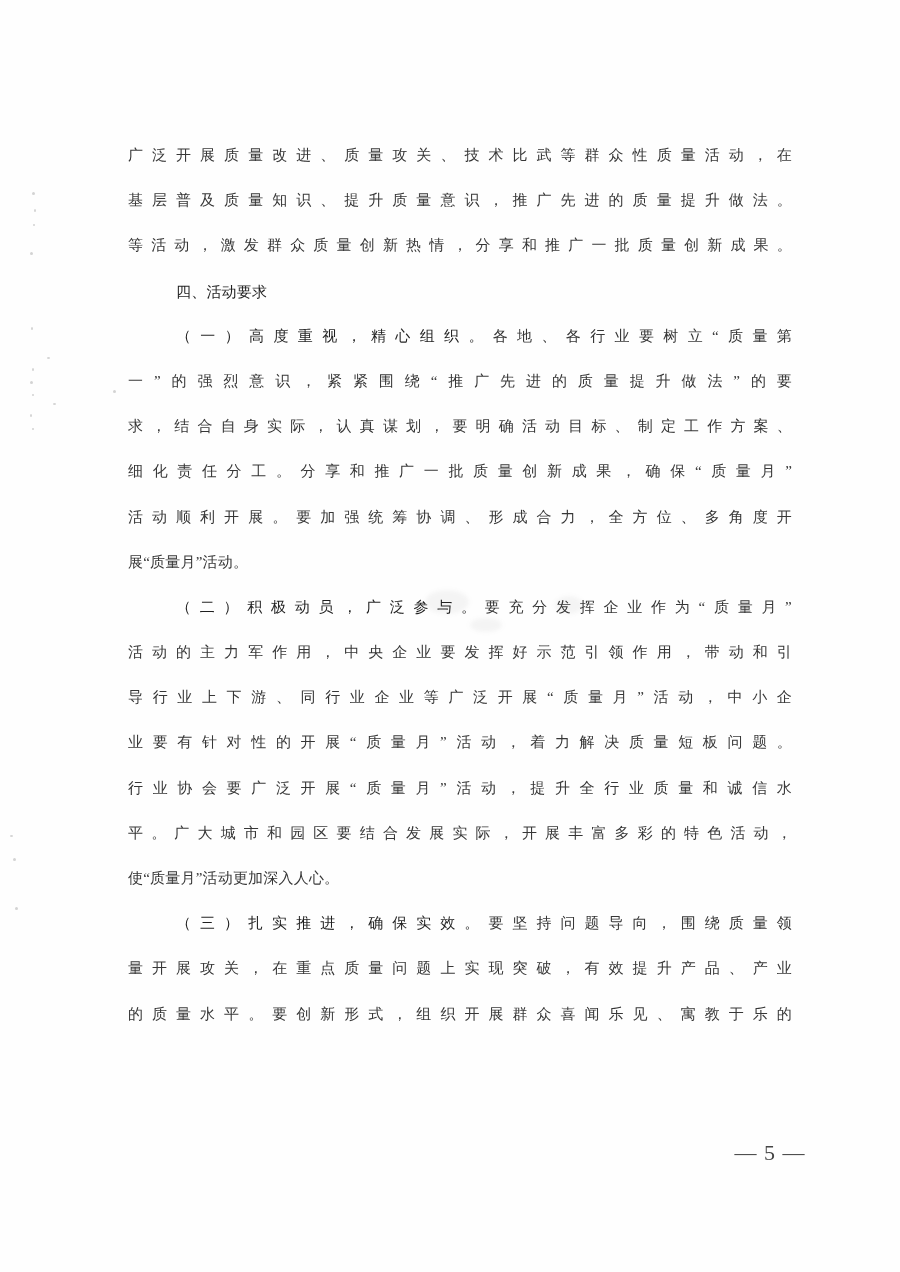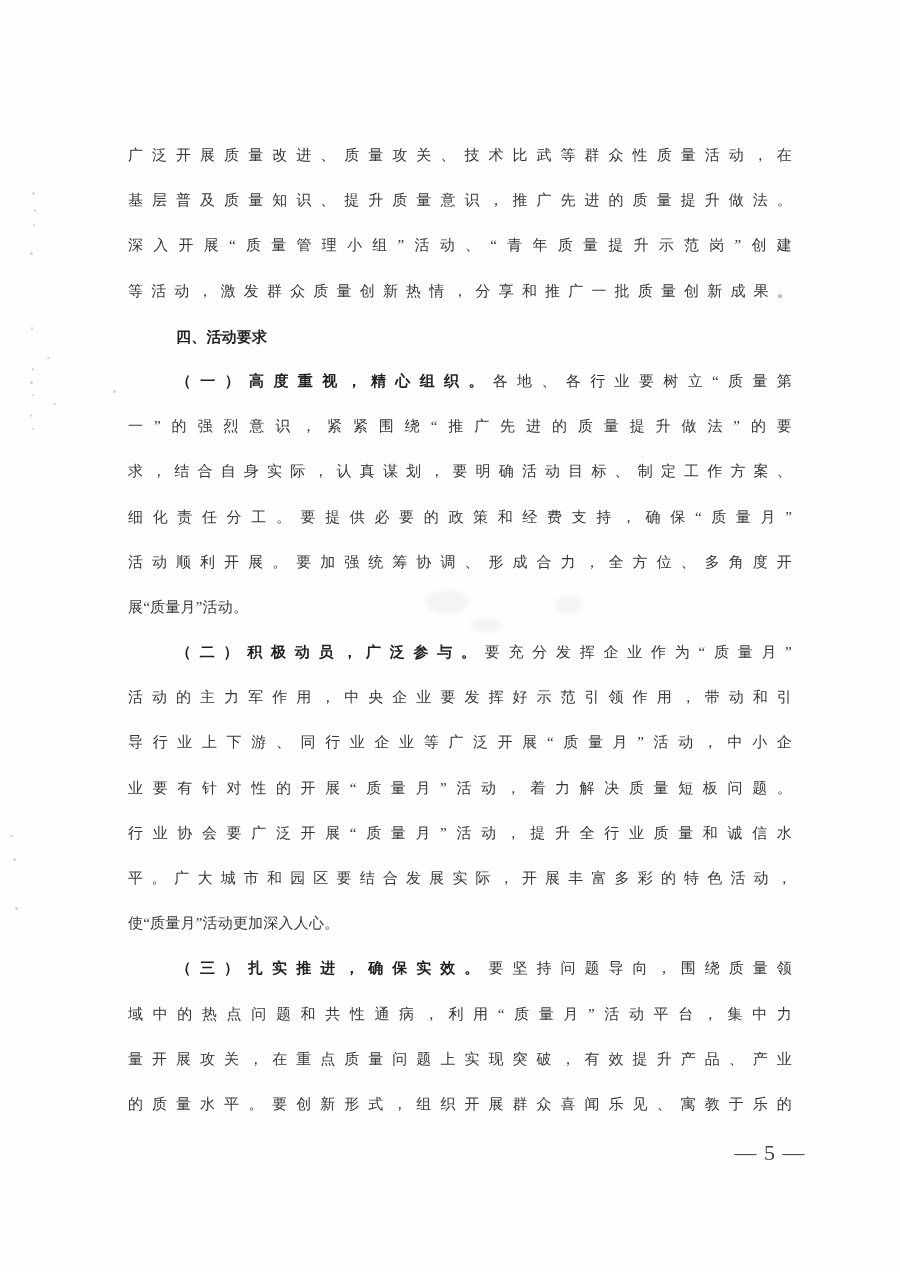--- a/index.html
+++ b/index.html
@@ -32,21 +32,21 @@
     white-space: normal;
   }
   .line.short {
     text-align: right;
     text-align-last: left;
   }
   .line.indent {
     padding-left: 48px;
   }
   .lead {
-    font-weight: bold;
+    font-weight: normal;
     color: #1f1f1f;
   }
   .line.heading {
     font-family: "Liberation Sans", sans-serif;
     font-weight: bold;
     color: #1c1c1c;
     text-align: left;
     text-align-last: left;
   }
   .page-number {
@@ -74,42 +74,40 @@
   }
 </style>
 </head>
 <body>
 
 <div class="page">
 
   <div class="textblock">
     <div class="line"><span>广泛开展质量改进、质量攻关、技术比武等群众性质量活动，在</span></div>
     <div class="line"><span>基层普及质量知识、提升质量意识，推广先进的质量提升做法。</span></div>
-    <div class="line"><span>深入开展“质量管理小组”活动、“青年质量提升示范岗”创建</span></div>
     <div class="line"><span>等活动，激发群众质量创新热情，分享和推广一批质量创新成果。</span></div>
 
     <div class="line heading indent short"><span class="lead">四、活动要求</span></div>
 
     <div class="line indent"><span class="lead">（一）高度重视，精心组织。</span><span>各地、各行业要树立“质量第</span></div>
     <div class="line"><span>一”的强烈意识，紧紧围绕“推广先进的质量提升做法”的要</span></div>
     <div class="line"><span>求，结合自身实际，认真谋划，要明确活动目标、制定工作方案、</span></div>
-    <div class="line"><span>细化责任分工。要提供必要的政策和经费支持，确保“质量月”</span></div>
+    <div class="line"><span>细化责任分工。分享和推广一批质量创新成果，确保“质量月”</span></div>
     <div class="line"><span>活动顺利开展。要加强统筹协调、形成合力，全方位、多角度开</span></div>
     <div class="line short"><span>展“质量月”活动。</span></div>
 
     <div class="line indent"><span class="lead">（二）积极动员，广泛参与。</span><span>要充分发挥企业作为“质量月”</span></div>
     <div class="line"><span>活动的主力军作用，中央企业要发挥好示范引领作用，带动和引</span></div>
     <div class="line"><span>导行业上下游、同行业企业等广泛开展“质量月”活动，中小企</span></div>
     <div class="line"><span>业要有针对性的开展“质量月”活动，着力解决质量短板问题。</span></div>
     <div class="line"><span>行业协会要广泛开展“质量月”活动，提升全行业质量和诚信水</span></div>
     <div class="line"><span>平。广大城市和园区要结合发展实际，开展丰富多彩的特色活动，</span></div>
     <div class="line short"><span>使“质量月”活动更加深入人心。</span></div>
 
     <div class="line indent"><span class="lead">（三）扎实推进，确保实效。</span><span>要坚持问题导向，围绕质量领</span></div>
-    <div class="line"><span>域中的热点问题和共性通病，利用“质量月”活动平台，集中力</span></div>
     <div class="line"><span>量开展攻关，在重点质量问题上实现突破，有效提升产品、产业</span></div>
     <div class="line"><span>的质量水平。要创新形式，组织开展群众喜闻乐见、寓教于乐的</span></div>
   </div>
 
   <div class="page-number">— 5 —</div>
 
   <div class="speck" style="left:32px; top:192px; width:3px; height:3px;"></div>
   <div class="speck" style="left:34px; top:209px; width:2px; height:3px;"></div>
   <div class="speck" style="left:33px; top:224px; width:2px; height:2px;"></div>
   <div class="speck" style="left:30px; top:252px; width:3px; height:3px;"></div>

